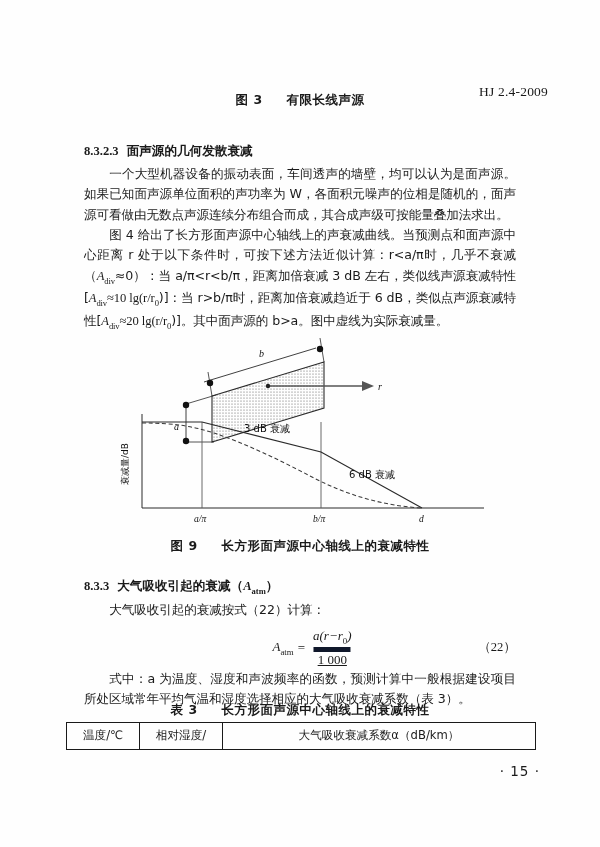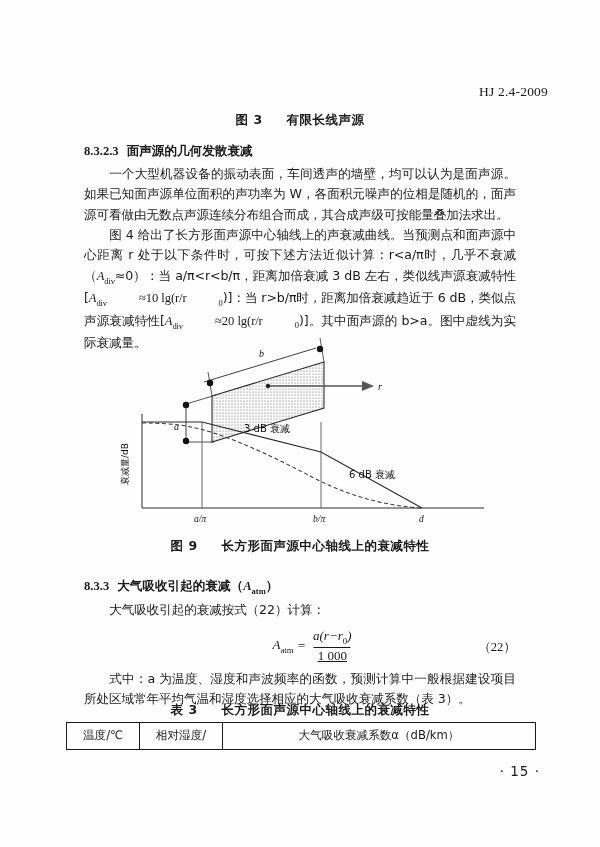--- a/index.html
+++ b/index.html
@@ -30,21 +30,21 @@
   }
   .fig-caption {
     text-align: center;
     font-size: 12.5px;
     font-weight: bold;
     font-family: "DejaVu Sans", sans-serif;
     letter-spacing: 0.5px;
   }
   .fig3-caption {
     position: absolute;
-    top: 112px;
+    top: 92px;
     left: 0;
     right: 0;
   }
   .content {
     position: absolute;
     top: 142px;
     left: 84px;
     width: 432px;
   }
   .sec-head {
@@ -71,21 +71,20 @@
   p.indent {
     text-indent: 2em;
   }
   .lat {
     font-family: "Liberation Serif", serif;
     font-style: italic;
   }
   .lat-up {
     font-family: "Liberation Serif", serif;
     font-style: normal;
-    margin-left: 32px;
   }
   sub {
     font-size: 0.68em;
     font-style: normal;
   }
 
   
   .figure4 {
     position: absolute;
     top: 310px;
@@ -131,21 +130,21 @@
     flex-direction: column;
     align-items: center;
     vertical-align: middle;
     line-height: 1.15;
   }
   .frac .num {
     padding: 0 4px 1px 4px;
     font-style: italic;
   }
   .frac .den {
-    border-top: 1px solid #0f172a;
+    border-top: 5px solid #0f172a;
     padding: 1px 4px 0 4px;
     font-style: normal;
     text-decoration: underline;
   }
   .eqnum {
     position: absolute;
     right: 0;
     top: 12px;
     font-family: "Liberation Serif", serif;
     font-size: 12.6px;

